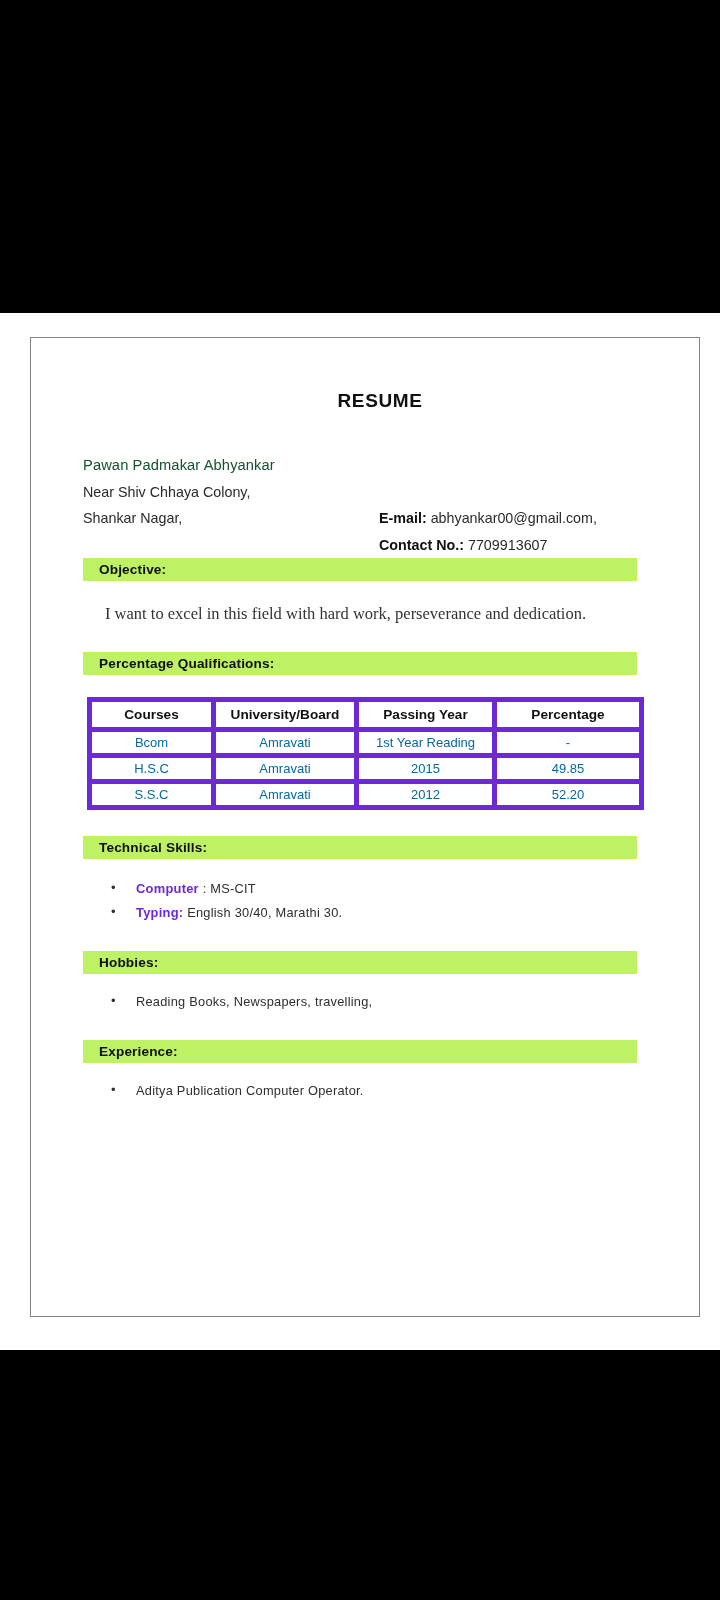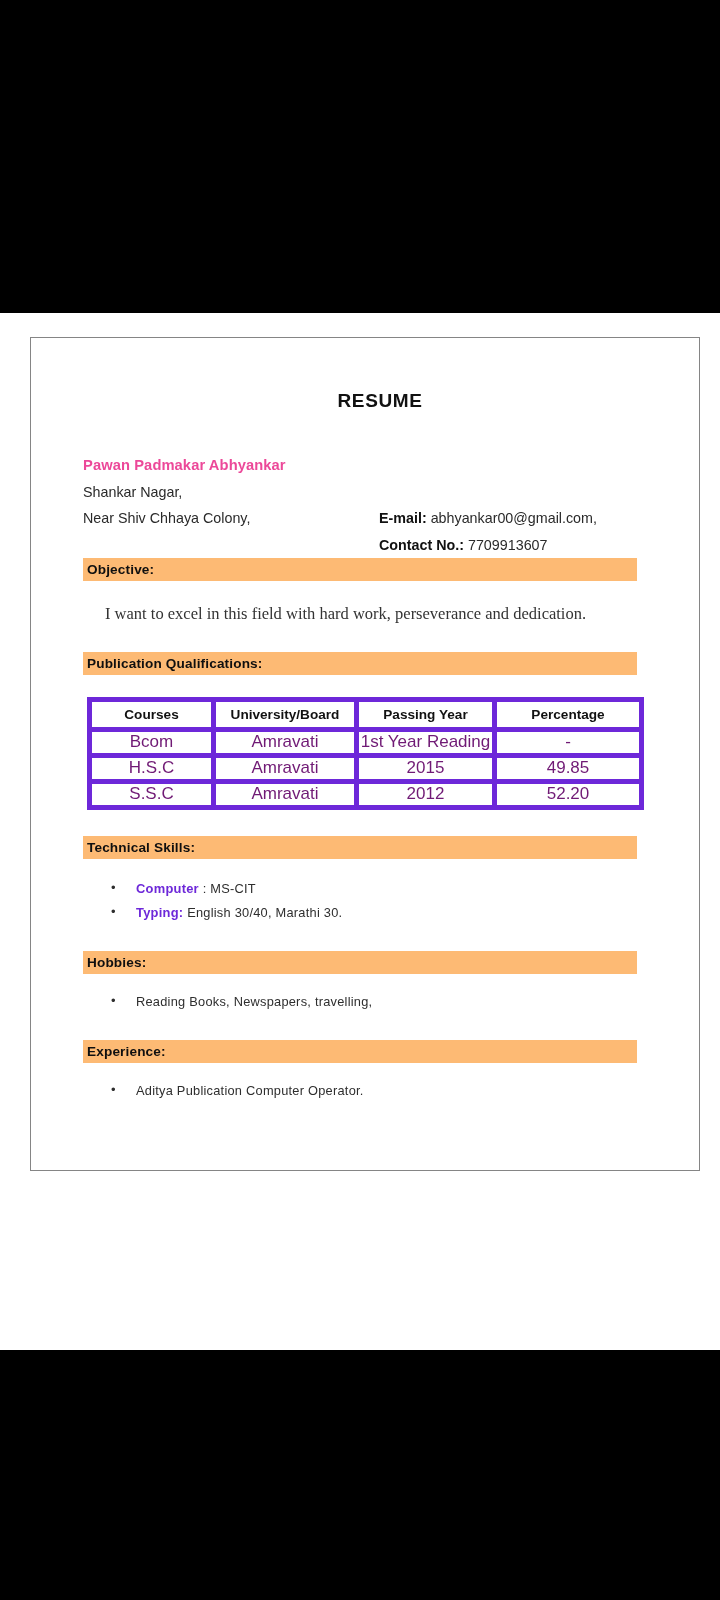--- a/index.html
+++ b/index.html
@@ -38,21 +38,21 @@
     height: 1037px;
     background: #ffffff;
   }
 
   
   #doc-frame {
     position: absolute;
     left: 30px;
     top: 24px;
     width: 670px;
-    height: 834px;
+    height: 980px;
     border: 1.5px solid #858585;
     background: #ffffff;
     padding: 0;
   }
 
   #doc-body {
     position: relative;
     width: 100%;
     height: 100%;
     padding: 0 22px 0 52px;
@@ -72,47 +72,47 @@
   
   .contact-block {
     margin-top: 40px;
     position: relative;
     line-height: 26.5px;
     font-size: 14.5px;
     color: #2a2a2a;
   }
   .contact-left { width: 330px; }
   .applicant-name {
-    font-weight: bold;
+    font-weight: normal;
     font-size: 14.7px;
-    color: #ec4899;
+    color: #14532d;
     letter-spacing: 0.1px;
     margin-top: 23px;
   }
   .addr-line { font-size: 14.3px; }
 
   .contact-right {
     position: absolute;
     left: 296px;
     top: 53px;
     line-height: 26.5px;
     font-size: 14.3px;
     white-space: nowrap;
   }
   .contact-right b { color: #111111; }
 
   
   .section-bar {
     margin-top: 26px;
     width: 554px;
     height: 23px;
-    background: #fdba74;
+    background: #bef264;
     display: flex;
     align-items: center;
-    padding-left: 4px;
+    padding-left: 16px;
     font-size: 13.6px;
     font-weight: bold;
     color: #0f0f0f;
     letter-spacing: 0.15px;
   }
 
   
   .objective-text {
     margin: 20px 0 0 22px;
     width: 518px;
@@ -138,23 +138,23 @@
     height: 26px;
     vertical-align: middle;
   }
   table.edu-table th {
     font-size: 13.6px;
     font-weight: bold;
     color: #111111;
     height: 30px;
   }
   table.edu-table td {
-    font-size: 17px;
+    font-size: 13px;
     font-weight: normal;
-    color: #701a75;
+    color: #0369a1;
   }
   col.c-course { width: 124px; }
   col.c-board  { width: 143px; }
   col.c-year   { width: 138px; }
   col.c-pct    { width: 147px; }
 
   
   ul.bullets {
     list-style: none;
     margin: 18px 0 0 0;
@@ -193,40 +193,40 @@
   <div id="page-sheet">
 
     <div id="doc-frame">
       <div id="doc-body">
 
         <div class="doc-title">RESUME</div>
 
         <div class="contact-block">
           <div class="contact-left">
             <div class="applicant-name">Pawan Padmakar Abhyankar</div>
+            <div class="addr-line">Near Shiv Chhaya Colony,</div>
             <div class="addr-line">Shankar Nagar,</div>
-            <div class="addr-line">Near Shiv Chhaya Colony,</div>
           </div>
 
           <div class="contact-right">
             <div>
               <b>E-mail:</b>
               <span>abhyankar00@gmail.com,</span>
             </div>
             <div>
               <b>Contact No.:</b>
               <span>7709913607</span>
             </div>
           </div>
         </div>
 
         <div class="section-bar">Objective:</div>
         <p class="objective-text">I want to excel in this field with hard work, perseverance and dedication.</p>
 
-        <div class="section-bar">Publication Qualifications:</div>
+        <div class="section-bar">Percentage Qualifications:</div>
 
         <div class="edu-table-wrap">
           <table class="edu-table">
             <colgroup>
               <col class="c-course">
                 <col class="c-board">
                 <col class="c-year">
                 <col class="c-pct">
             </colgroup>
             <thead>

